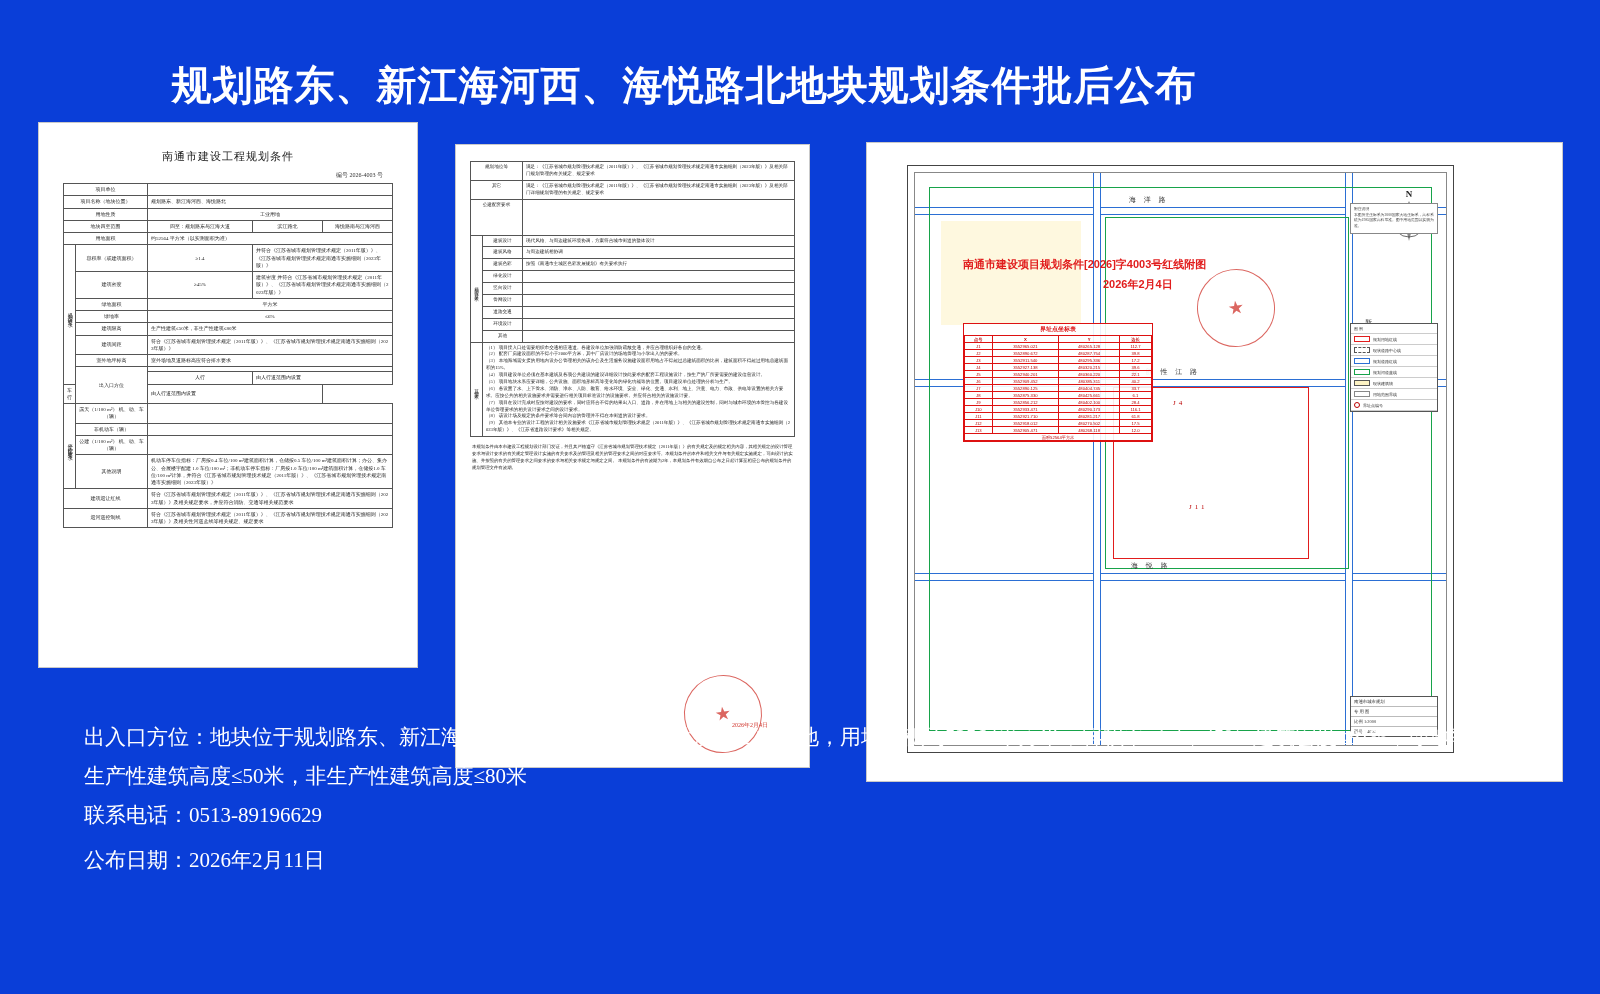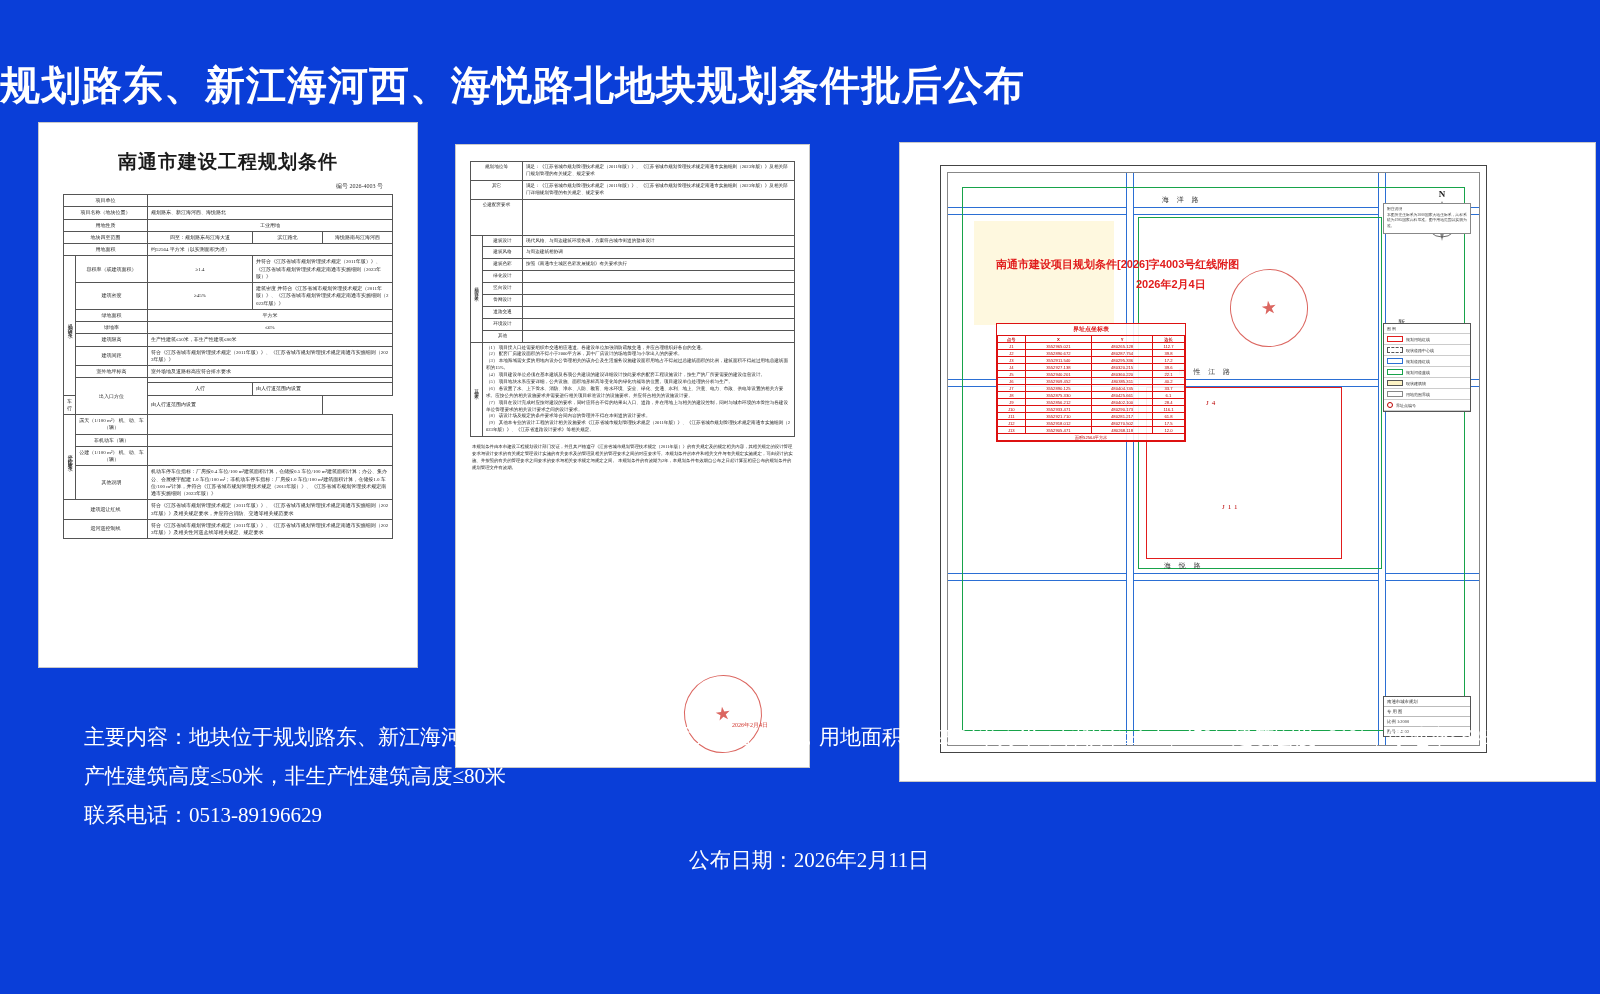--- a/index.html
+++ b/index.html
@@ -8,44 +8,44 @@
     width:1600px; height:994px;
     background:#0a3ed8;
     font-family:"Liberation Serif", serif;
     color:#ffffff;
     overflow:hidden;
     position:relative;
   }
   .page-title {
     position:absolute;
     top:58px; left:0; width:1368px;
-    text-align:left;
+    text-align:center;
     font-size:40px;
     font-weight:bold;
     letter-spacing:1px;
     color:#ffffff;
     font-family:"Liberation Serif", serif;
   }
   .docs-row {
     position:absolute;
     top:122px; left:0; width:1600px; height:548px;
   }
   .doc {
     position:absolute;
     background:#ffffff;
     border:1px solid #c9c9c9;
   }
   .doc1 { left:38px; top:0px; width:380px; height:546px; }
   .doc2 { left:455px; top:22px; width:355px; height:624px; }
-  .doc3 { left:866px; top:20px; width:697px; height:640px;margin-left:33px; }
+  .doc3 { left:866px; top:20px; width:697px; height:640px; }
 
   
   .d1-wrap { position:absolute; inset:0; padding:26px 24px; color:#111; }
   .d1-title {
-    text-align:center; font-size:19px; font-weight:bold; letter-spacing:1px;
+    text-align:center; font-size:11px; font-weight:normal; letter-spacing:1px;
     margin-bottom:7px; color:#1a1a1a;
   }
   .d1-sub { text-align:right; font-size:6px; color:#333; margin-right:10px; margin-bottom:3px; }
   table.d1 { width:100%; border-collapse:collapse; table-layout:fixed; }
   table.d1 td {
     border:0.7px solid #555;
     font-size:5px;
     line-height:1.45;
     padding:2px 3px;
     color:#222;
@@ -133,21 +133,21 @@
   .summary {
     position:absolute;
     left:84px; top:718px; width:1450px;
     color:#ffffff;
     font-size:21px;
     line-height:1.85;
     font-family:"Liberation Serif", serif;
   }
   .summary .line { display:block; }
   .contact { }
-  .pubdate { margin-top:6px;text-align:center; }
+  .pubdate { margin-top:6px; }
 </style>
 </head>
 <body>
 
 <div class="page-title">规划路东、新江海河西、海悦路北地块规划条件批后公布</div>
 
 <div class="docs-row">
 
   <div class="doc doc1">
     <div class="d1-wrap">
@@ -523,16 +523,16 @@
           </div>
 
         </div>
       </div>
     </div>
   </div>
 
 </div>
 
 <div class="summary">
-  <span class="line"><span>主要内容：</span><span>地块位于规划路东、新江海河西、海悦路北，用地性质为工业用地，用地面积约52564平方米，容积率≥1.4，45%≤建筑密度≤91%，绿地率≤6%，生产性建筑高度≤50米，非生产性建筑高度≤80米</span></span>
+  <span class="line"><span>出入口方位：</span><span>地块位于规划路东、新江海河西、海悦路北，用地性质为工业用地，用地面积约52564平方米，容积率≥1.4，45%≤建筑密度≤91%，绿地率≤6%，生产性建筑高度≤50米，非生产性建筑高度≤80米</span></span>
   <span class="line contact">联系电话：0513-89196629</span>
   <span class="line pubdate">公布日期：2026年2月11日</span>
 </div>
 
 </body></html>

